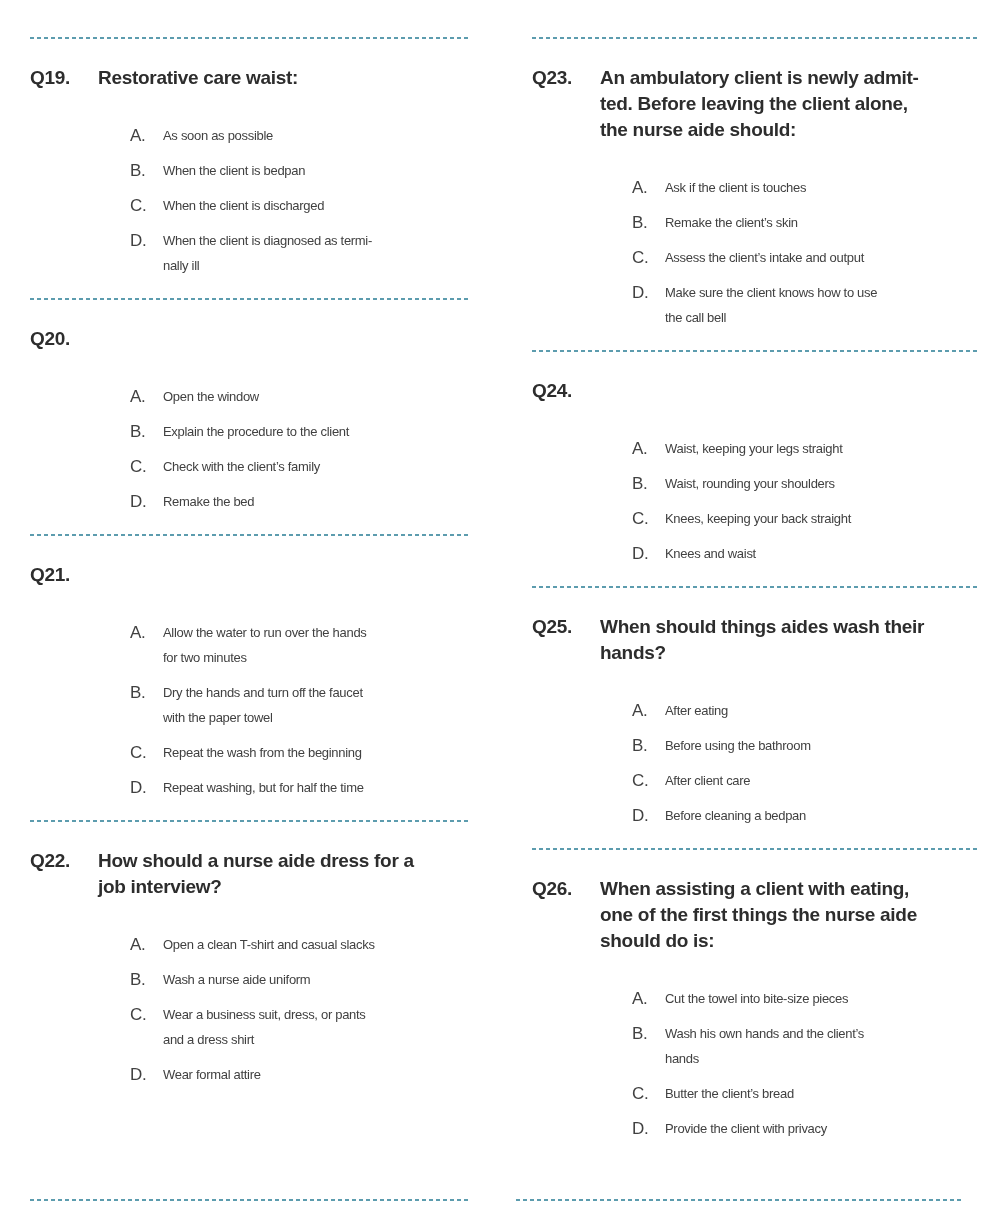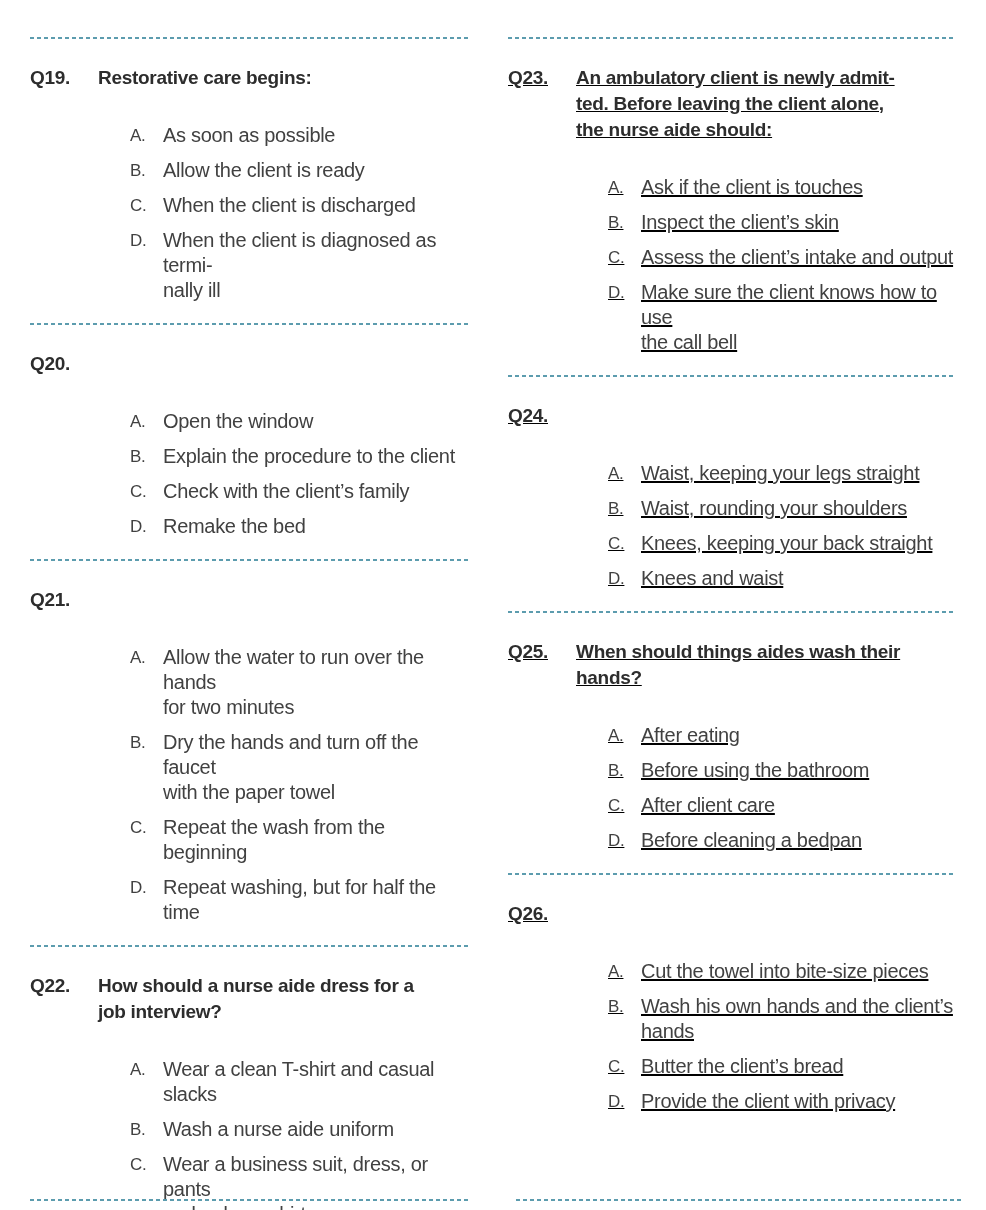--- a/index.html
+++ b/index.html
@@ -13,21 +13,21 @@
     height: 1210px;
     background: #ffffff;
     overflow: hidden;
     font-family: "Liberation Sans", sans-serif;
   }
   .col {
     position: absolute;
     top: 0;
   }
   .col-left  { left: 30px;  width: 440px; }
-  .col-right { left: 508px; width: 446px; text-decoration: underline; }
+  .col-right { left: 532px; width: 446px; }
 
   hr.sep {
     border: none;
     height: 2px;
     margin: 0;
     background: repeating-linear-gradient(90deg,
       var(--dash, #5c9cae) 0px, var(--dash, #5c9cae) 4px,
       transparent 4px, transparent 7px);
   }
   hr.sep-top { margin-top: 37px; }
@@ -67,21 +67,21 @@
   .oletter {
     flex: none;
     width: 33px;
     font-size: 17px;
     line-height: 25px;
     letter-spacing: -0.3px;
     color: var(--body, #414141);
   }
   .otext {
     flex: 1;
-    font-size: 20px;
+    font-size: 13px;
     line-height: 25px;
     letter-spacing: -0.3px;
     color: var(--body, #414141);
     white-space: pre-line;
   }
 
   .sep-bottom { position: absolute; top: 1199px; }
   .sep-bottom.bl { left: 30px;  width: 440px; }
   .sep-bottom.br { left: 516px; width: 446px; }
 </style>
@@ -89,30 +89,30 @@
 <body>
 
 <div class="page">
 
   <div class="col col-left">
     <hr class="sep sep-top">
 
     <section class="qblock">
       <div class="qhead">
         <div class="qlabel">Q19.</div>
-        <h2 class="qtitle">Restorative care begins:</h2>
+        <h2 class="qtitle">Restorative care waist:</h2>
       </div>
       <ul class="options">
         <li class="option">
           <span class="oletter">A.</span>
           <span class="otext">As soon as possible</span>
         </li>
         <li class="option">
           <span class="oletter">B.</span>
-          <span class="otext">Allow the client is ready</span>
+          <span class="otext">When the client is bedpan</span>
         </li>
         <li class="option">
           <span class="oletter">C.</span>
           <span class="otext">When the client is discharged</span>
         </li>
         <li class="option">
           <span class="oletter">D.</span>
           <span class="otext">When the client is diagnosed as termi-
 nally ill</span>
         </li>
@@ -177,21 +177,21 @@
 
     <section class="qblock">
       <div class="qhead">
         <div class="qlabel">Q22.</div>
         <h2 class="qtitle">How should a nurse aide dress for a
 job interview?</h2>
       </div>
       <ul class="options">
         <li class="option">
           <span class="oletter">A.</span>
-          <span class="otext">Wear a clean T-shirt and casual slacks</span>
+          <span class="otext">Open a clean T-shirt and casual slacks</span>
         </li>
         <li class="option">
           <span class="oletter">B.</span>
           <span class="otext">Wash a nurse aide uniform</span>
         </li>
         <li class="option">
           <span class="oletter">C.</span>
           <span class="otext">Wear a business suit, dress, or pants
 and a dress shirt</span>
         </li>
@@ -213,21 +213,21 @@
 ted. Before leaving the client alone,
 the nurse aide should:</h2>
       </div>
       <ul class="options">
         <li class="option">
           <span class="oletter">A.</span>
           <span class="otext">Ask if the client is touches</span>
         </li>
         <li class="option">
           <span class="oletter">B.</span>
-          <span class="otext">Inspect the client’s skin</span>
+          <span class="otext">Remake the client’s skin</span>
         </li>
         <li class="option">
           <span class="oletter">C.</span>
           <span class="otext">Assess the client’s intake and output</span>
         </li>
         <li class="option">
           <span class="oletter">D.</span>
           <span class="otext">Make sure the client knows how to use
 the call bell</span>
         </li>
@@ -286,20 +286,23 @@
           <span class="otext">Before cleaning a bedpan</span>
         </li>
       </ul>
     </section>
 
     <hr class="sep">
 
     <section class="qblock">
       <div class="qhead">
         <div class="qlabel">Q26.</div>
+        <h2 class="qtitle">When assisting a client with eating,
+one of the first things the nurse aide
+should do is:</h2>
       </div>
       <ul class="options">
         <li class="option">
           <span class="oletter">A.</span>
           <span class="otext">Cut the towel into bite-size pieces</span>
         </li>
         <li class="option">
           <span class="oletter">B.</span>
           <span class="otext">Wash his own hands and the client’s
 hands</span>

